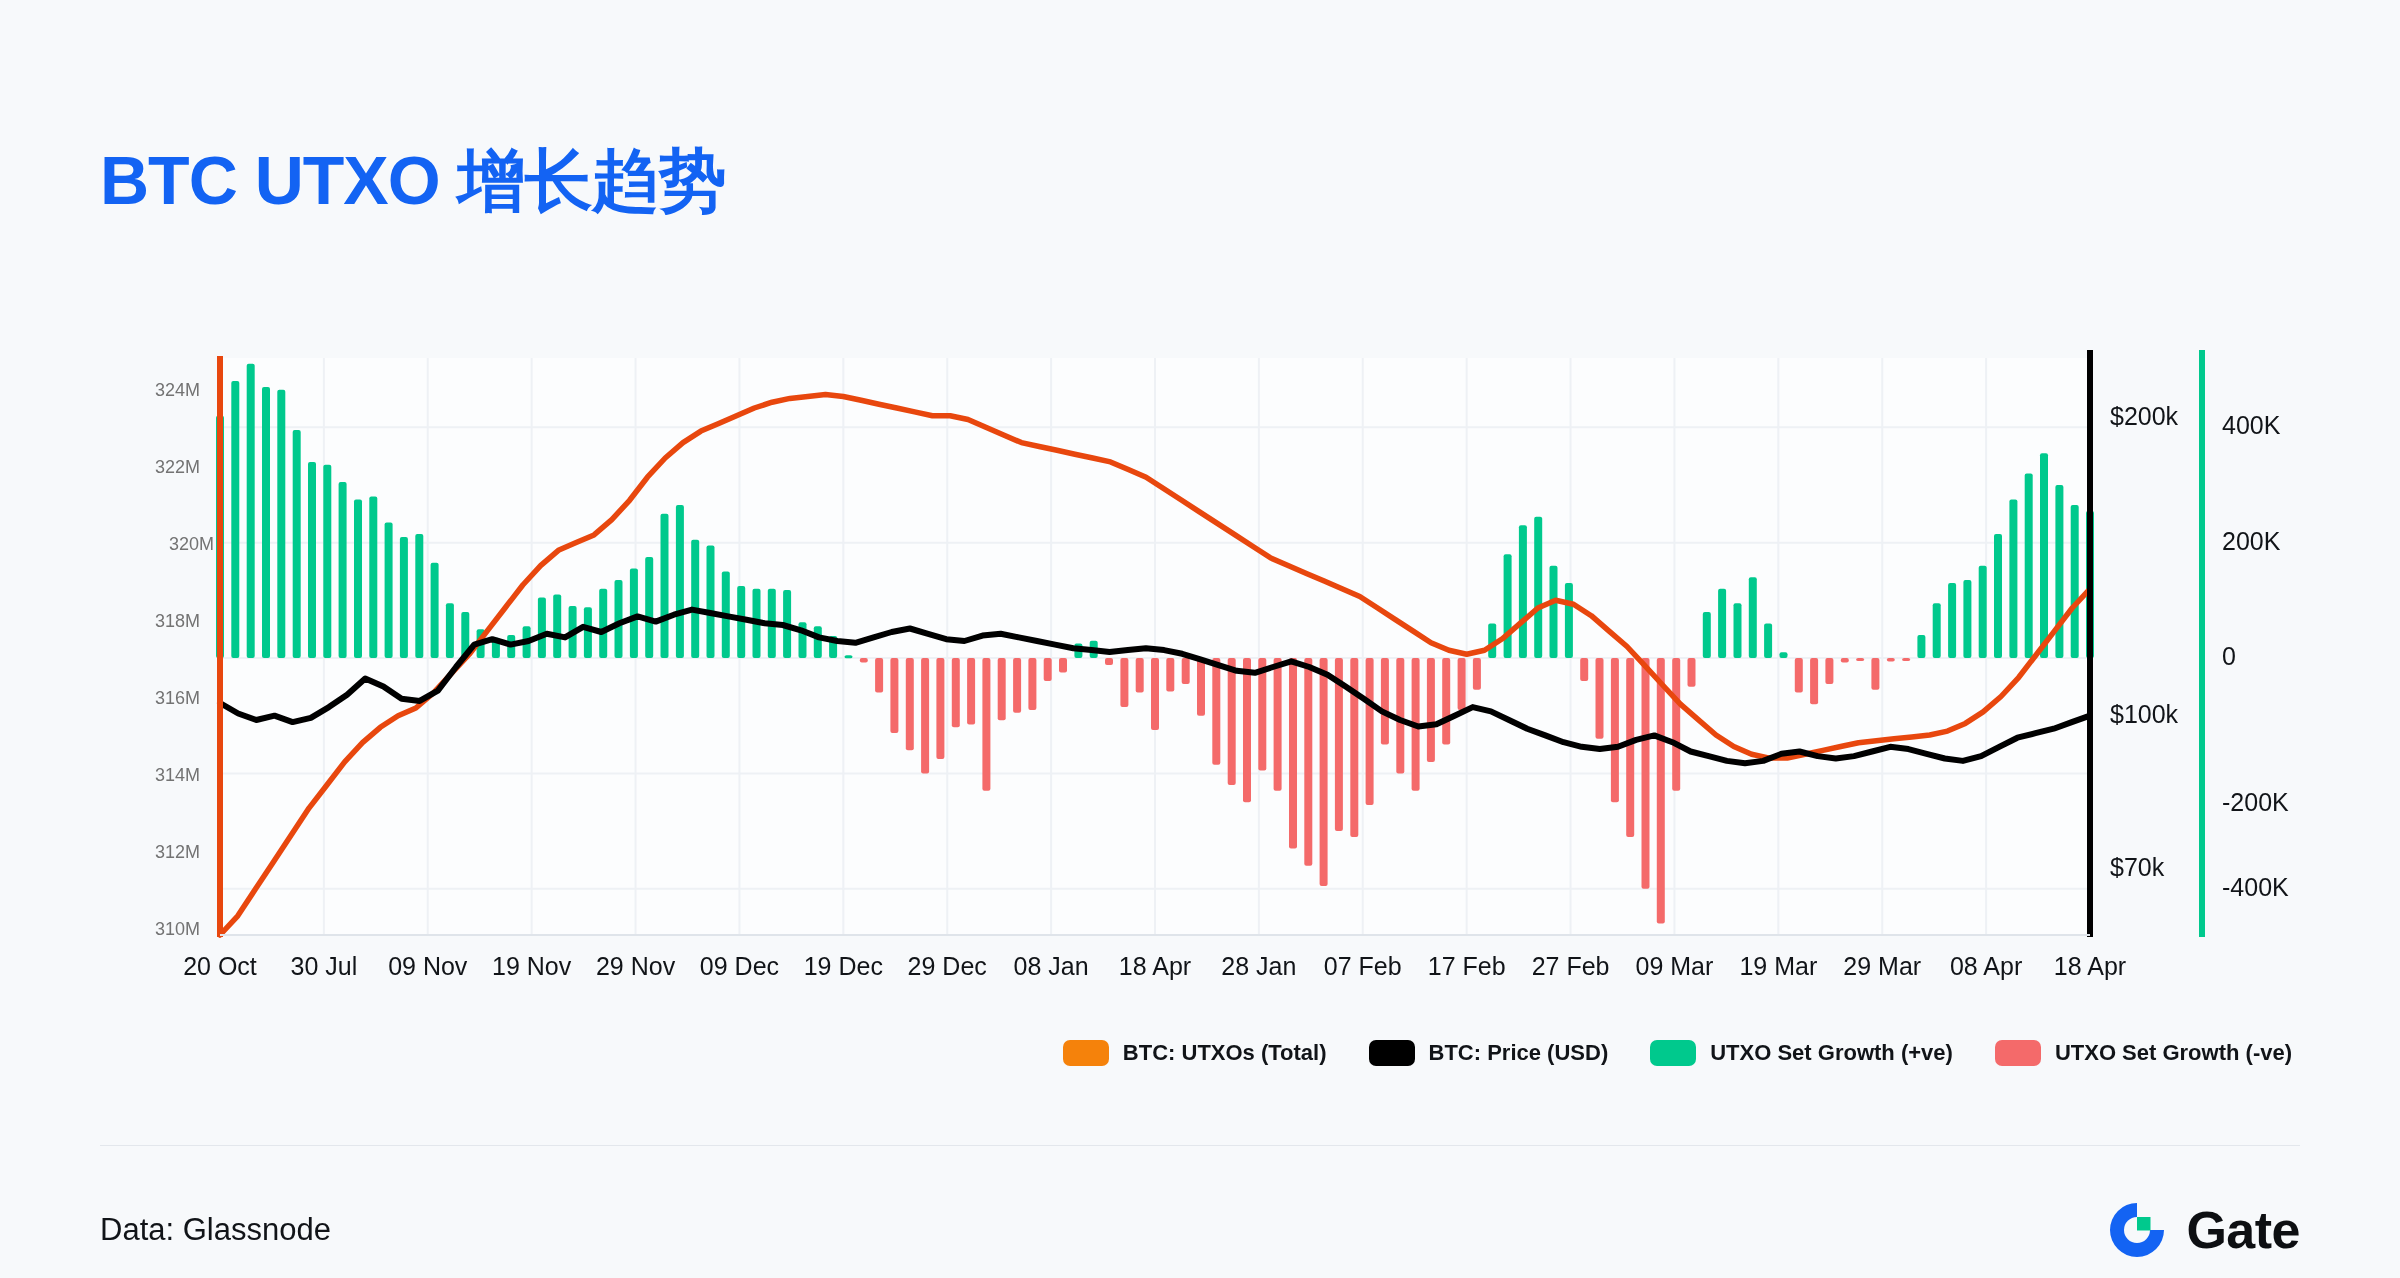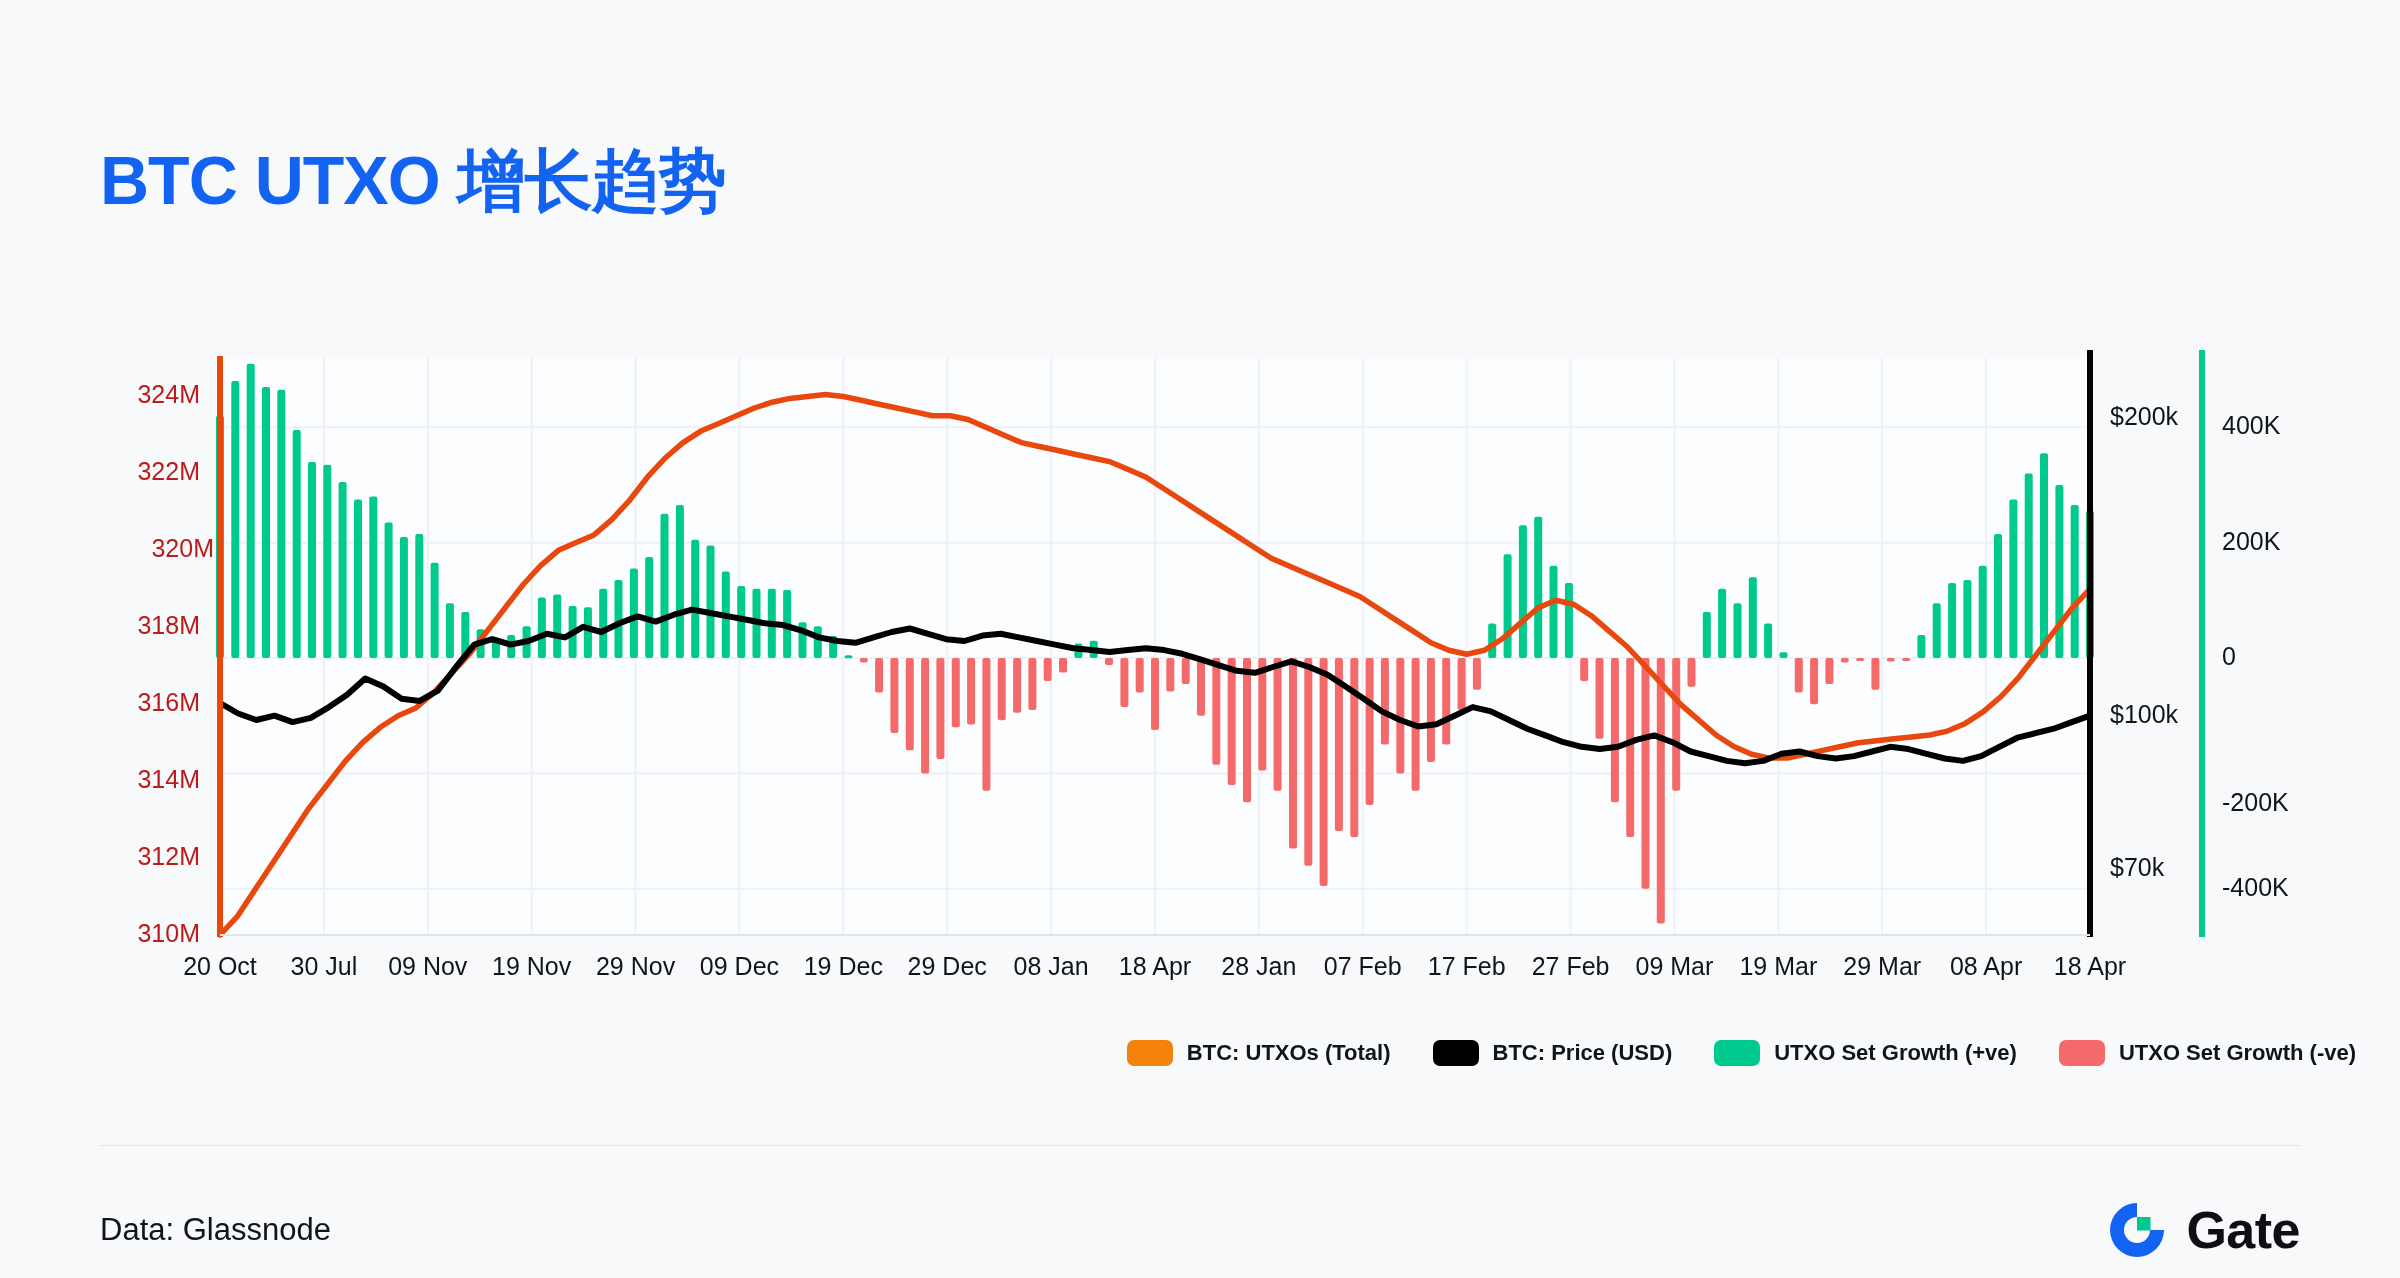--- a/index.html
+++ b/index.html
@@ -15,37 +15,37 @@
     position:absolute;left:100px;top:96px;
     font-size:68px;font-weight:700;letter-spacing:-1px;
     color:#1363f3;white-space:nowrap;
   }
 
   .chart-area{position:absolute;left:0;top:300px;width:2400px;height:620px;}
   .chart-svg{display:block;}
 
   .ylabel-left{
     position:absolute;text-align:right;width:110px;
-    font-size:25px;color:#b91c1c;font-weight:500;
+    font-size:18px;color:#737373;font-weight:500;
   }
   .ylabel-right{
     position:absolute;text-align:left;
     font-size:25px;color:#111418;font-weight:500;
   }
 
   .xlabels{position:absolute;left:0;top:912px;width:2400px;height:40px;}
   .xlabel{
     position:absolute;font-size:25px;color:#111418;font-weight:500;
     transform:translateX(-50%);white-space:nowrap;
   }
 
   .legend{
     position:absolute;left:0;top:1000px;width:2400px;
     display:flex;justify-content:flex-end;align-items:center;
-    padding-right:44px;box-sizing:border-box;gap:42px;
+    padding-right:108px;box-sizing:border-box;gap:42px;
   }
   .legend-item{display:flex;align-items:center;gap:14px;}
   .legend-swatch{width:46px;height:26px;border-radius:7px;}
   .legend-label{font-size:22px;color:#111418;font-weight:600;white-space:nowrap;}
 
   .divider{
     position:absolute;left:100px;top:1105px;width:2200px;height:1px;
     background:#e3e7ec;
   }
 

